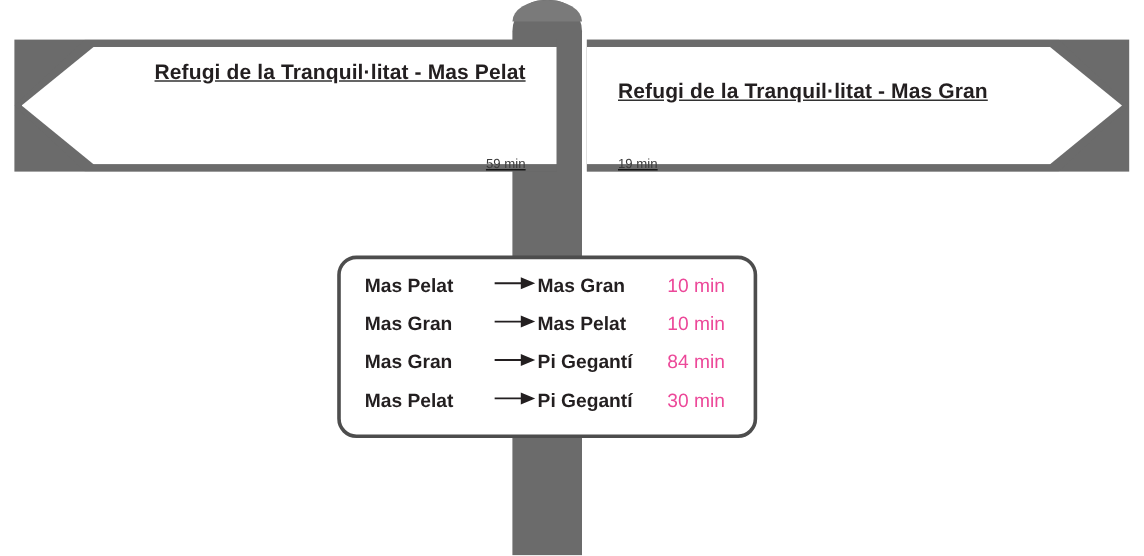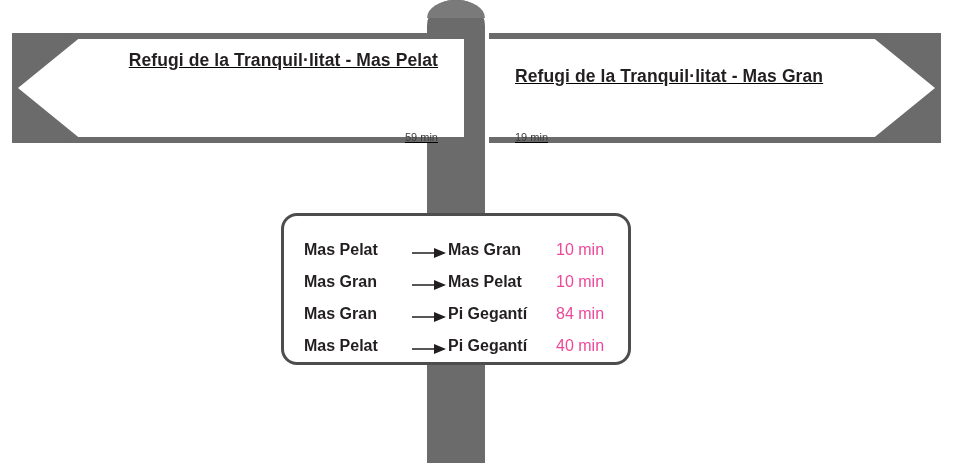--- a/index.html
+++ b/index.html
@@ -125,21 +125,21 @@
     padding: 14px 0 0 0;
   }
   .panel-rows {
     display: flex;
     flex-direction: column;
     gap: 3px;
     padding-left: 20px;
   }
   .panel-row {
     display: flex;
-    align-items: flex-end;
+    align-items: flex-start;
     height: 29px;
     font-size: 16px;
     font-weight: bold;
     color: #231f20;
     white-space: nowrap;
   }
   .cell-from {
     width: 106px;
     text-align: left;
   }
@@ -228,19 +228,19 @@
       </div>
 
       <div class="panel-row">
         <span class="cell-from">Mas Pelat</span>
         <span class="cell-arrow">
           <svg width="34" height="12" viewBox="0 0 34 12">
             <path d="M0 5.2 H22 V1 L34 6 L22 11 V6.8 H0 Z" fill="#231f20"></path>
           </svg>
         </span>
         <span class="cell-to">Pi Gegantí</span>
-        <span class="cell-dur">40 min</span>
+        <span class="cell-dur">30 min</span>
       </div>
 
     </div>
   </div>
 
 </div>
 
 </body></html>

